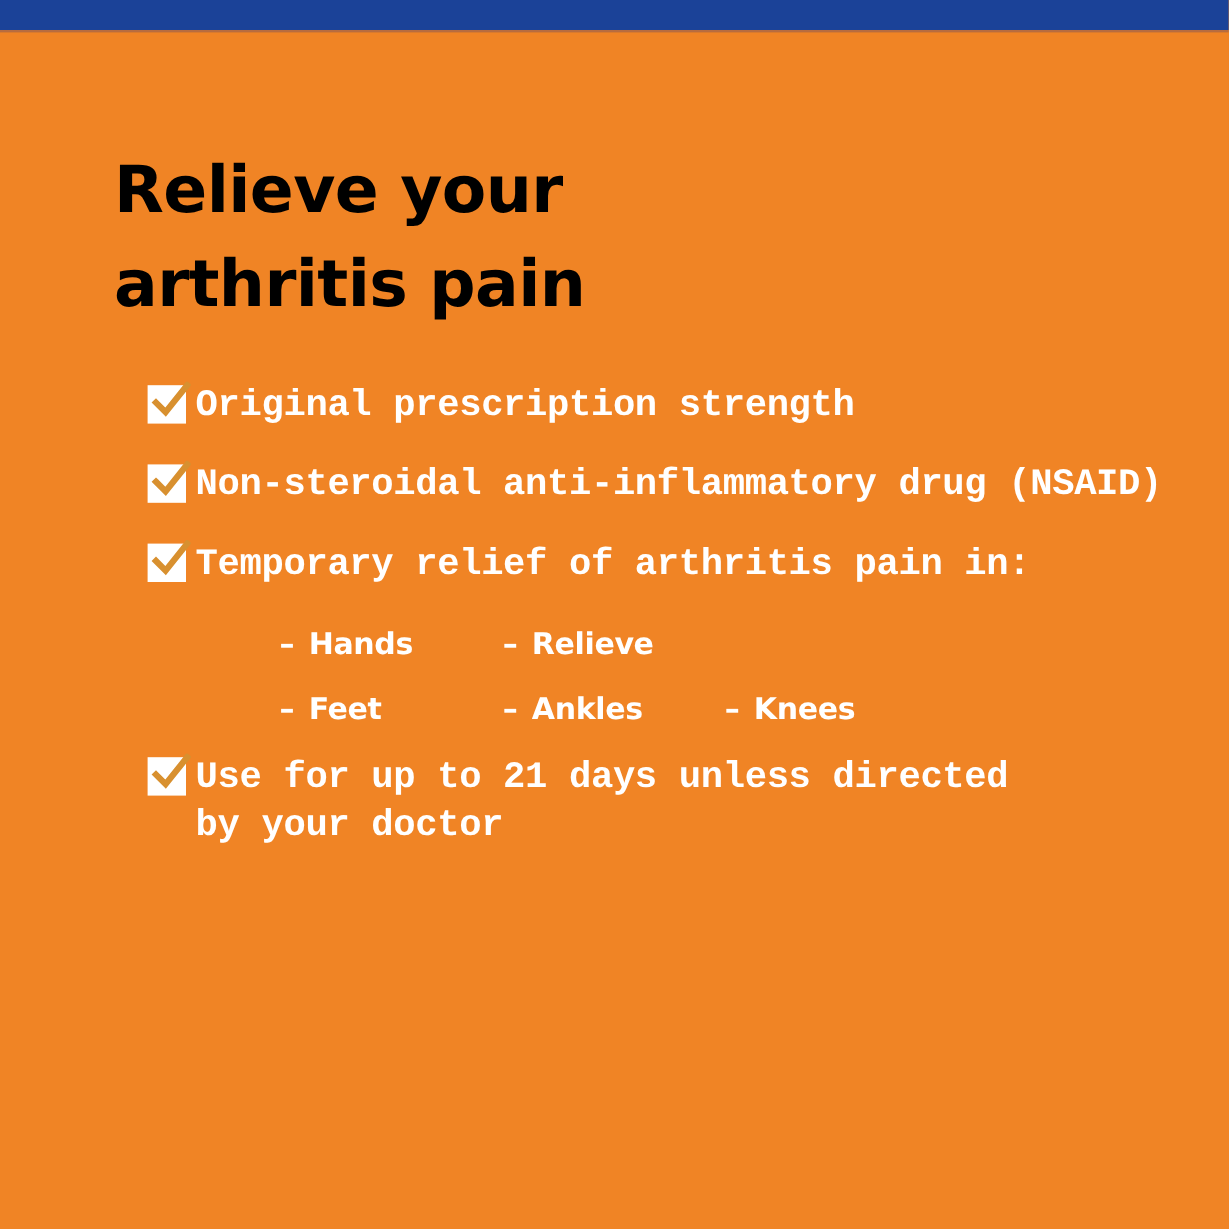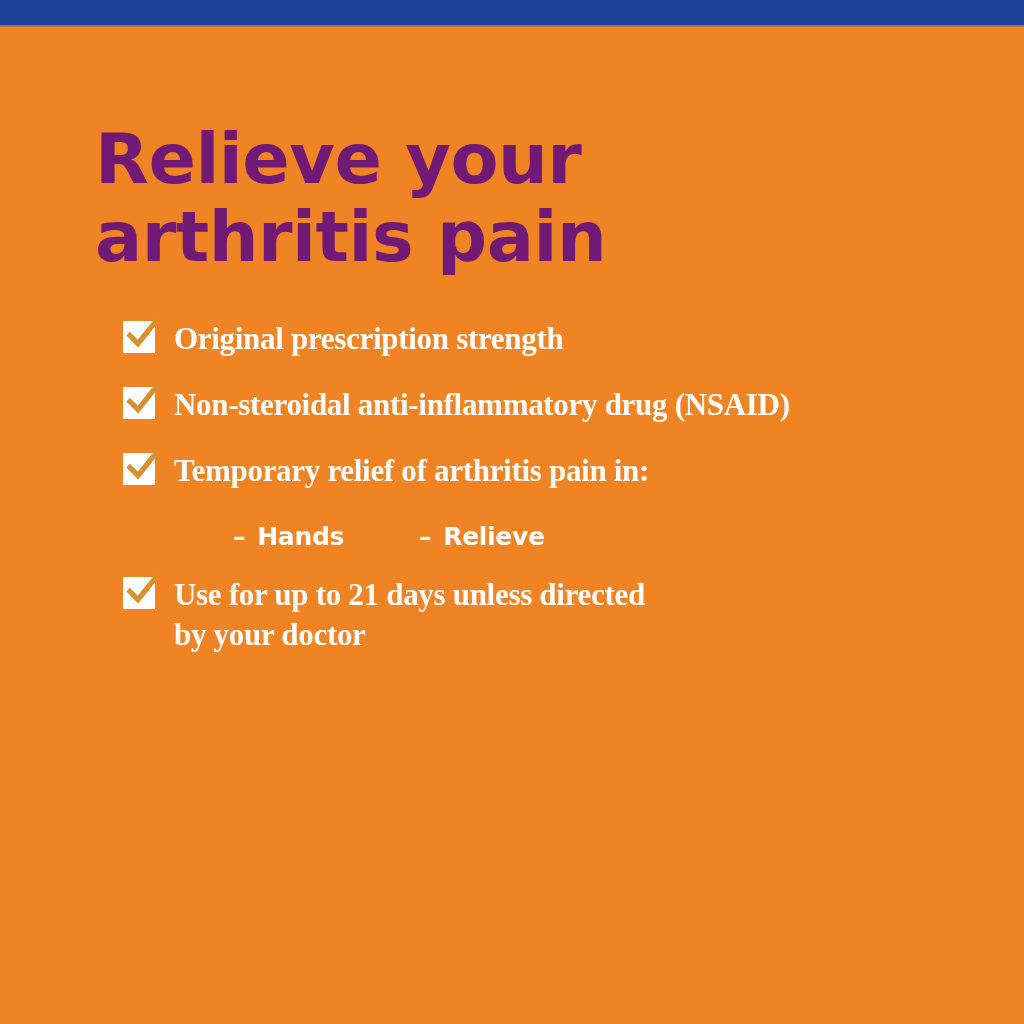--- a/index.html
+++ b/index.html
@@ -49,23 +49,23 @@
     left: 0;
     width: 1024px;
   }
 
   
   .headline {
     position: absolute;
     left: 95px;
     top: 95px;
     margin: 0;
-    color: #701a75;
+    color: #000000;
     font-family: "DejaVu Sans", sans-serif;
-    font-size: 70px;
+    font-size: 54px;
     font-weight: bold;
     line-height: 78px;
     letter-spacing: -0.5px;
     white-space: pre-line;
   }
 
   
   .checklist {
     position: absolute;
     left: 123px;
@@ -93,23 +93,23 @@
     position: absolute;
     left: 2px;
     top: -3px;
     width: 34px;
     height: 34px;
     display: block;
   }
 
   .check-text {
     flex: 1 1 auto;
-    margin-left: 19px;
+    margin-left: 8px;
     color: #FFFFFF;
-    font-family: Liberation Serif, serif;
+    font-family: Liberation Mono, monospace;
     font-size: 31px;
     font-weight: bold;
     line-height: 40px;
     letter-spacing: -0.3px;
     white-space: pre-line;
   }
 
   
   .sublist {
     margin: 14px 0 18px 0;
@@ -181,20 +181,31 @@
 
       <div class="sublist">
         <div class="sublist-row">
           <span class="sublist-cell col-1">
             <span class="dash">–</span><span>Hands</span>
           </span>
           <span class="sublist-cell col-2">
             <span class="dash">–</span><span>Relieve</span>
           </span>
         </div>
+        <div class="sublist-row">
+          <span class="sublist-cell col-1">
+            <span class="dash">–</span><span>Feet</span>
+          </span>
+          <span class="sublist-cell col-2">
+            <span class="dash">–</span><span>Ankles</span>
+          </span>
+          <span class="sublist-cell col-3">
+            <span class="dash">–</span><span>Knees</span>
+          </span>
+        </div>
       </div>
 
       <div class="check-item last">
         <span class="checkbox">
           <svg viewBox="0 0 34 34" aria-hidden="true">
             <path d="M5 17.5 L13 25.5 L31 3" fill="none" stroke="#D8902F" stroke-width="5.2" stroke-linecap="square" stroke-linejoin="miter"></path>
           </svg>
         </span>
         <span class="check-text">Use for up to 21 days unless directed
 by your doctor</span>

